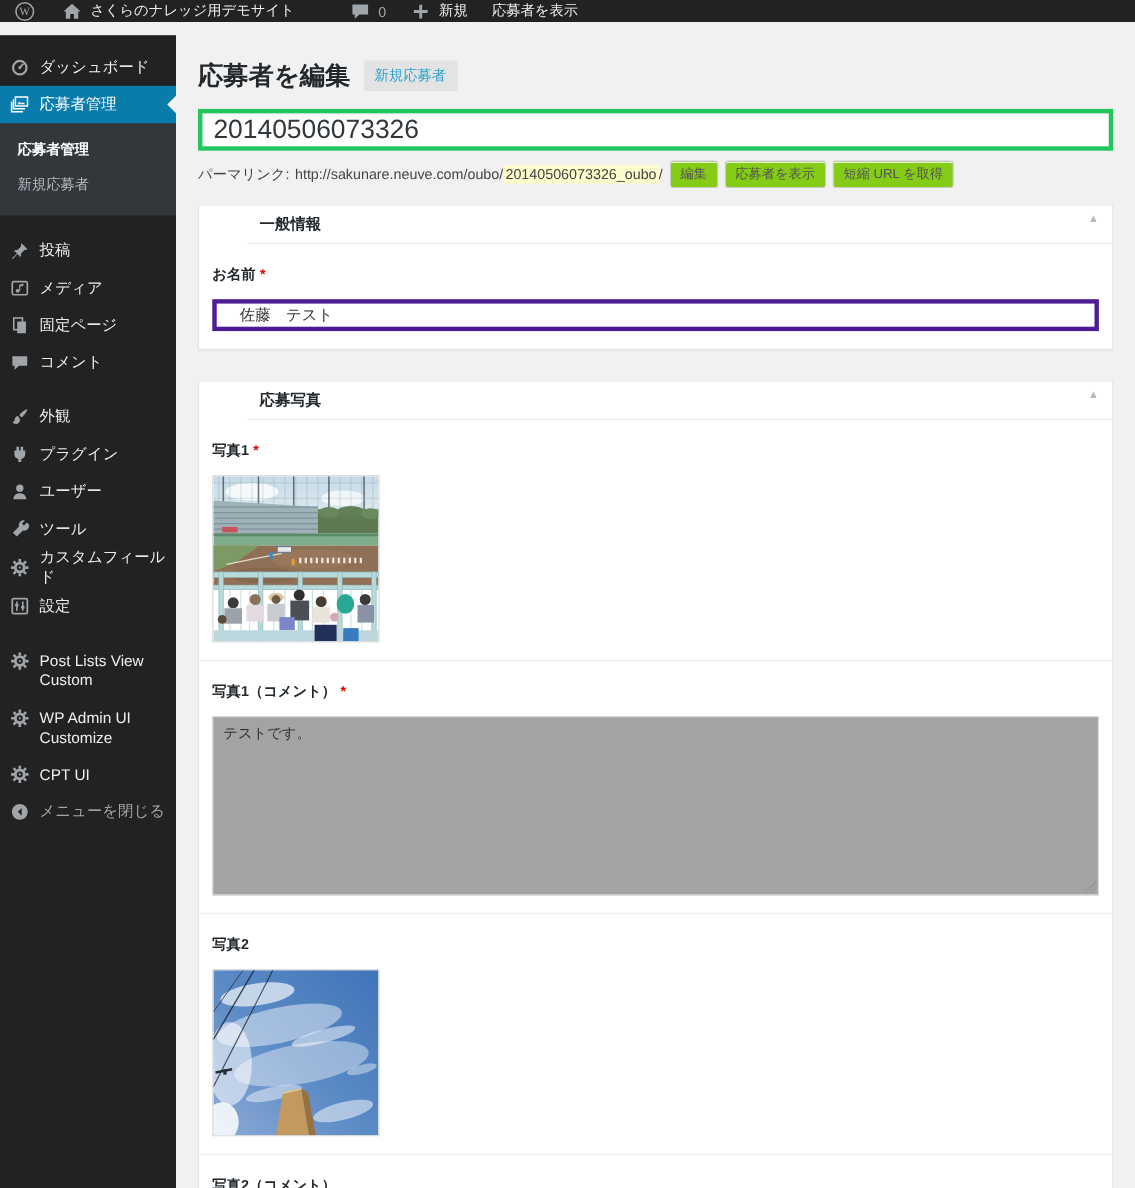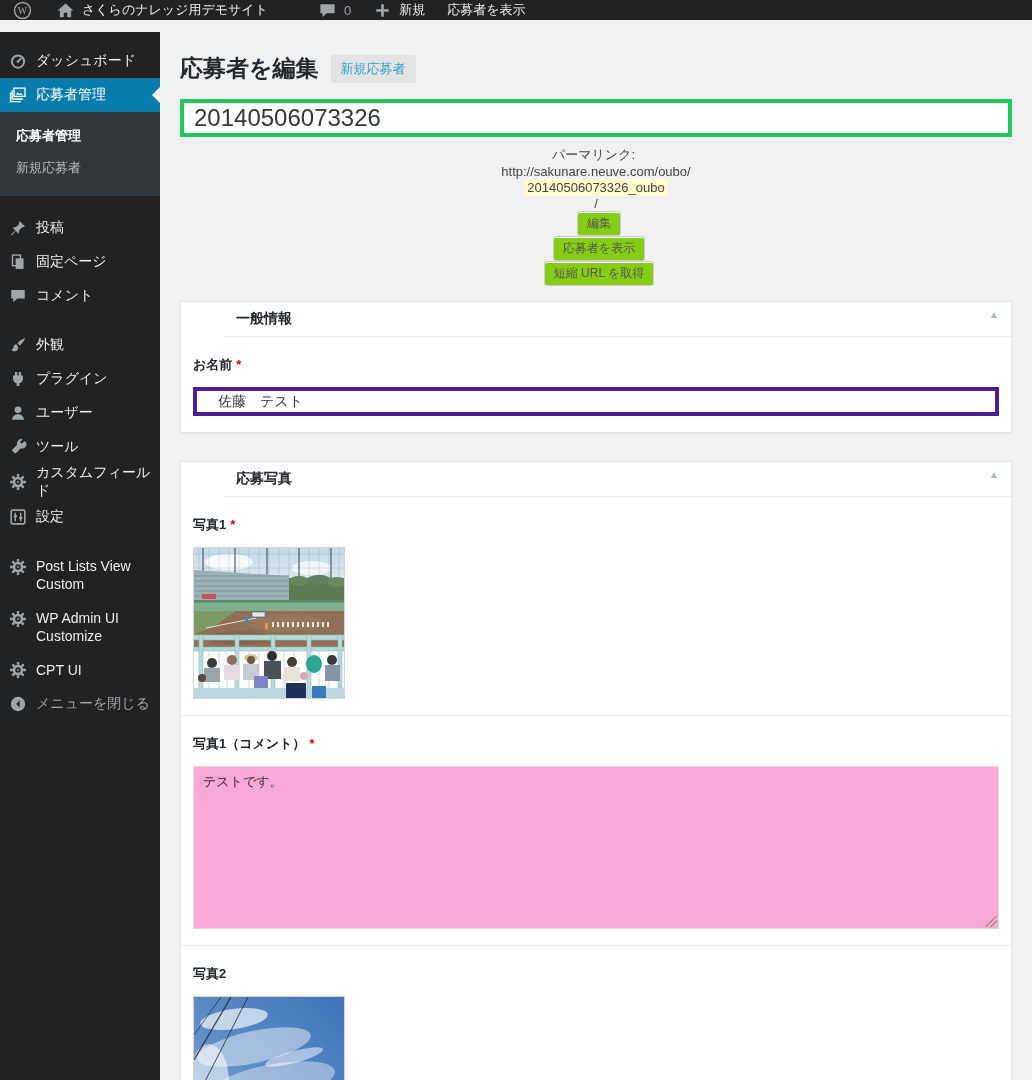--- a/index.html
+++ b/index.html
@@ -30,38 +30,38 @@
   .submenu-item { padding:7px 12px 7px 16px; font-size:13px; color:#b4b9be; cursor:pointer; }
   .submenu-item.current { color:#fff; font-weight:700; }
   .menu-separator { height:15px; }
 
   
   .content { position:absolute; top:32px; left:160px; width:872px; height:1048px; background:#f1f1f1; padding:16px 20px 0; overflow:hidden; }
   .page-title-row { display:flex; align-items:center; margin:6px 0 16px; }
   .page-title { font-size:23px; font-weight:600; color:#23282d; line-height:29px; }
   .add-new-btn { margin-left:12px; padding:5px 10px; background:#e3e3e3; color:#2ea2cc; font-size:13px; border-radius:2px; cursor:pointer; }
   .title-input { width:100%; height:38px; padding:3px 10px; font-size:24px; color:#32373c; border:4px solid #22c55e; background:#fff; box-shadow:inset 0 1px 2px rgba(0,0,0,.07); font-family:inherit; }
-  .permalink-row { display:flex; align-items:center; margin:9px 0 15px; font-size:13px; color:#444;flex-direction:column; }
+  .permalink-row { display:flex; align-items:center; margin:9px 0 15px; font-size:13px; color:#444; }
   .permalink-label { margin-right:5px; }
   .slug-highlight { background:#fffbcc; padding:1px 2px; }
   .btn-small { padding:2px 9px; font-size:12px; line-height:19px; background:#84cc16; border:1px solid #ccc; border-radius:3px; color:#555; margin-left:6px; cursor:pointer; box-shadow:inset 0 1px 0 #fff; white-space:nowrap; }
 
   .postbox { background:#fff; border:1px solid #e5e5e5; box-shadow:0 1px 1px rgba(0,0,0,.04); margin-bottom:28px; }
   .postbox-header { display:flex; justify-content:space-between; align-items:flex-start; padding:8px 12px; border-bottom:1px solid #eee; cursor:pointer;margin-left:43px; }
   .postbox-title { font-size:14px; font-weight:600; color:#23282d; }
   .toggle-indicator { color:#b4b9be; font-size:10px; line-height:1; cursor:pointer; }
   .field-row { padding:13px 12px 16px; }
   .field-row + .field-row { border-top:1px solid #eee; }
   .field-label { font-size:13px; font-weight:700; color:#23282d; margin:6px 0 13px; }
   .req-mark { color:#e00000; margin-left:4px; font-weight:700; }
   .text-input { width:100%; height:29px; padding:3px 21px; font-size:14px; border:4px solid #4c1d95; color:#333; background:#fff; font-family:inherit; }
   .photo-thumb { width:152px; height:152px; border:1px solid #d5d5d5; display:block; margin-top:6px; background:#fff; }
   .photo-thumb svg { width:150px; height:150px; display:block; }
   .ta-wrap { position:relative; }
-  .comment-textarea { width:100%; height:163px; border:1px solid #ddd; padding:6px 9px; font-size:13px; color:#333; font-family:inherit; resize:none; display:block; background:#f9a8d4; }
+  .comment-textarea { width:100%; height:163px; border:1px solid #ddd; padding:6px 9px; font-size:13px; color:#333; font-family:inherit; resize:none; display:block; background:#a3a3a3; }
   .resize-handle { position:absolute; right:2px; bottom:2px; width:11px; height:11px; background:linear-gradient(135deg, transparent 0 44%, #999 44% 52%, transparent 52% 68%, #999 68% 76%, transparent 76%); }
 </style>
 </head>
 <body>
 
 <svg width="0" height="0" style="position:absolute" aria-hidden="true">
   <defs>
     <symbol id="i-wp" viewBox="0 0 20 20">
         <circle cx="10" cy="10" r="8.4" fill="none" stroke="currentColor" stroke-width="1.5"></circle>
         <text x="10" y="13.6" text-anchor="middle" font-size="10.5" font-family="Liberation Serif, serif" fill="currentColor">W</text>
@@ -188,20 +188,28 @@
     <div class="submenu-item">新規応募者</div>
   </div>
   <div class="menu-separator"></div>
   <div class="menu-item">
     <span class="mi-icon">
         <svg>
           <use href="#i-pin"></use>
         </svg>
       </span>
     <span class="mi-label">投稿</span>
+  </div>
+  <div class="menu-item">
+    <span class="mi-icon">
+        <svg>
+          <use href="#i-media"></use>
+        </svg>
+      </span>
+    <span class="mi-label">メディア</span>
   </div>
   <div class="menu-item">
     <span class="mi-icon">
         <svg>
           <use href="#i-pages"></use>
         </svg>
       </span>
     <span class="mi-label">固定ページ</span>
   </div>
   <div class="menu-item">

